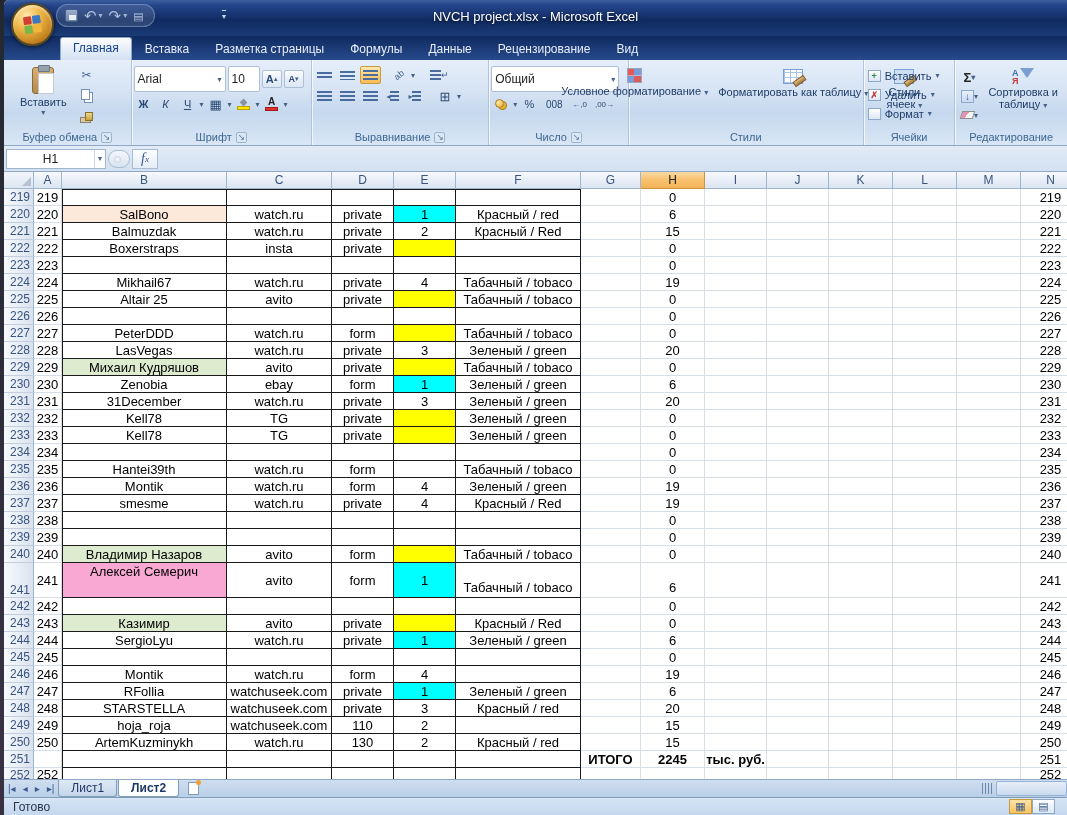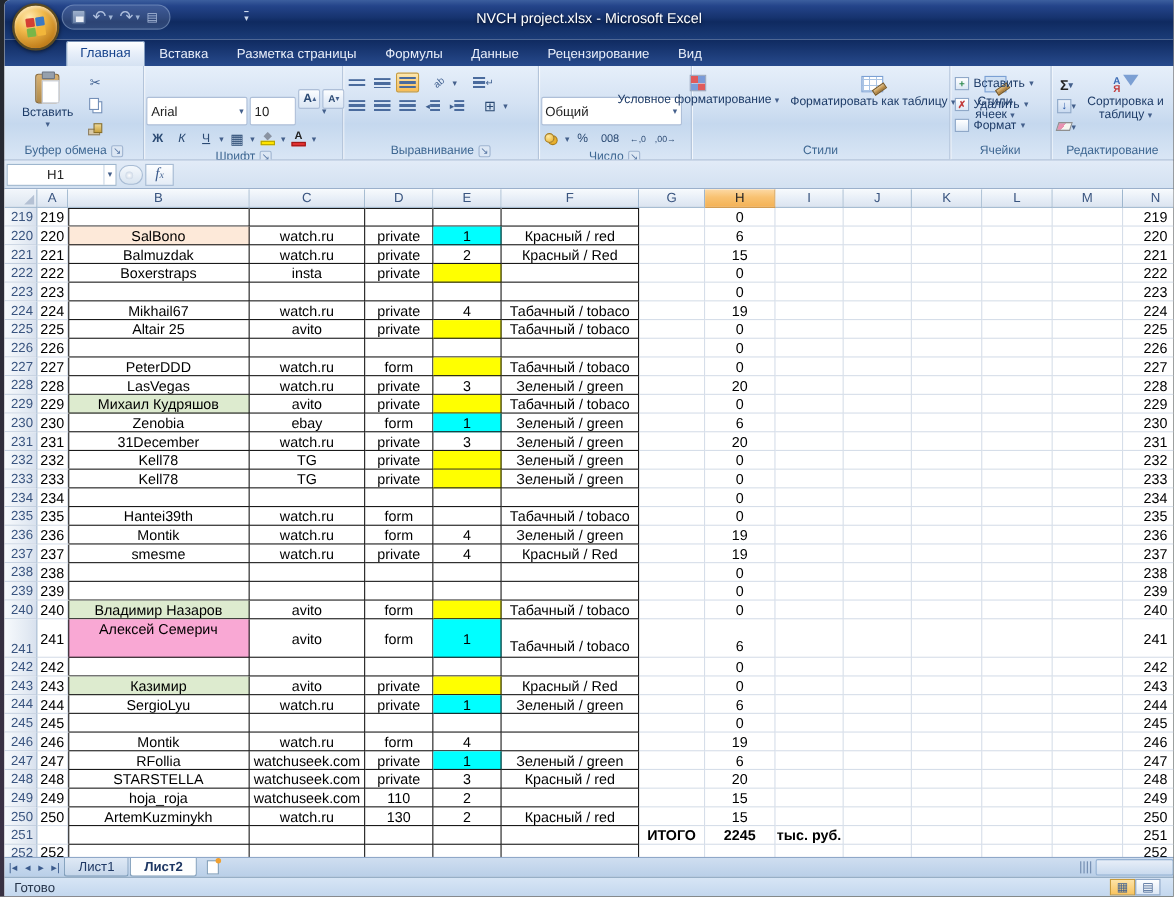--- a/index.html
+++ b/index.html
@@ -52,21 +52,21 @@
 .dd { font-size:8px; color:#44608c; }
 .minicol { display:flex; flex-direction:column; gap:3px; padding:4px 2px; }
 .mini { width:20px; height:18px; display:flex; align-items:center; justify-content:center;
   border:1px solid transparent; border-radius:2px; font-size:12px; color:#3f5f8f; cursor:default; }
 .btn { display:inline-flex; align-items:center; justify-content:center; height:18px; min-width:20px;
   border:1px solid #aebfd8; border-radius:2px; background:linear-gradient(#fdfeff,#e9f0f9 50%,#dce7f4);
   font-size:11px; color:#2b4a73; padding:0 2px; cursor:default; }
 .btn.flat { border-color:transparent; background:transparent; }
 .btn.hl { background:linear-gradient(#fde8b0,#fbd080 50%,#f7bd55); border-color:#c89b3c; }
 .combo { display:inline-flex; align-items:center; justify-content:space-between; height:19px;
-  background:#fff; border:1px solid #aebfd8; border-radius:2px; font-size:12px; color:#222; padding:12px 3px;margin-top:22px; }
+  background:#fff; border:1px solid #aebfd8; border-radius:2px; font-size:12px; color:#222; padding:12px 3px; }
 .row { display:flex; align-items:center; gap:2px; }
 .clip-ic { width:22px; height:27px; position:relative; background:linear-gradient(#d9b273,#b08a4a);
   border:1px solid #8a6a39; border-radius:3px; }
 .clip-ic::before { content:""; position:absolute; left:5px; top:-3px; width:10px; height:5px;
   background:#96a0ac; border:1px solid #6d7683; border-radius:1px; }
 .clip-ic::after { content:""; position:absolute; left:5px; top:5px; width:14px; height:19px;
   background:#fff; border:1px solid #c4c9d2; }
 .painter-ic { display:inline-block; width:13px; height:11px; position:relative; }
 .painter-ic::before { content:""; position:absolute; left:0; top:5px; width:9px; height:4px;
   background:#d8c9a8; border:1px solid #8f8268; }
@@ -245,21 +245,21 @@
           </div>
     </div>
 
     <div class="grp" style="width:181px;">
       <div class="grp-body" style="flex-direction:column; gap:3px; padding-top:4px;">
         <div class="row">
           <span class="combo" style="width:92px;">
             <span>Arial</span>
             <span class="dd">▾</span>
           </span>
-          <span class="combo" style="width:42px;gap:48px;">
+          <span class="combo" style="width:32px;gap:48px;">
             <span>10</span>
             <span class="dd">▾</span>
           </span>
           <span class="btn">
                 <b>A</b>
                 <span class="dd" style="transform:rotate(180deg) scaleY(-1);font-size:7px;">▴</span>
               </span>
           <span class="btn" style="font-size:9px;">
                 <b>A</b>
                 <span class="dd" style="font-size:7px;">▾</span>

